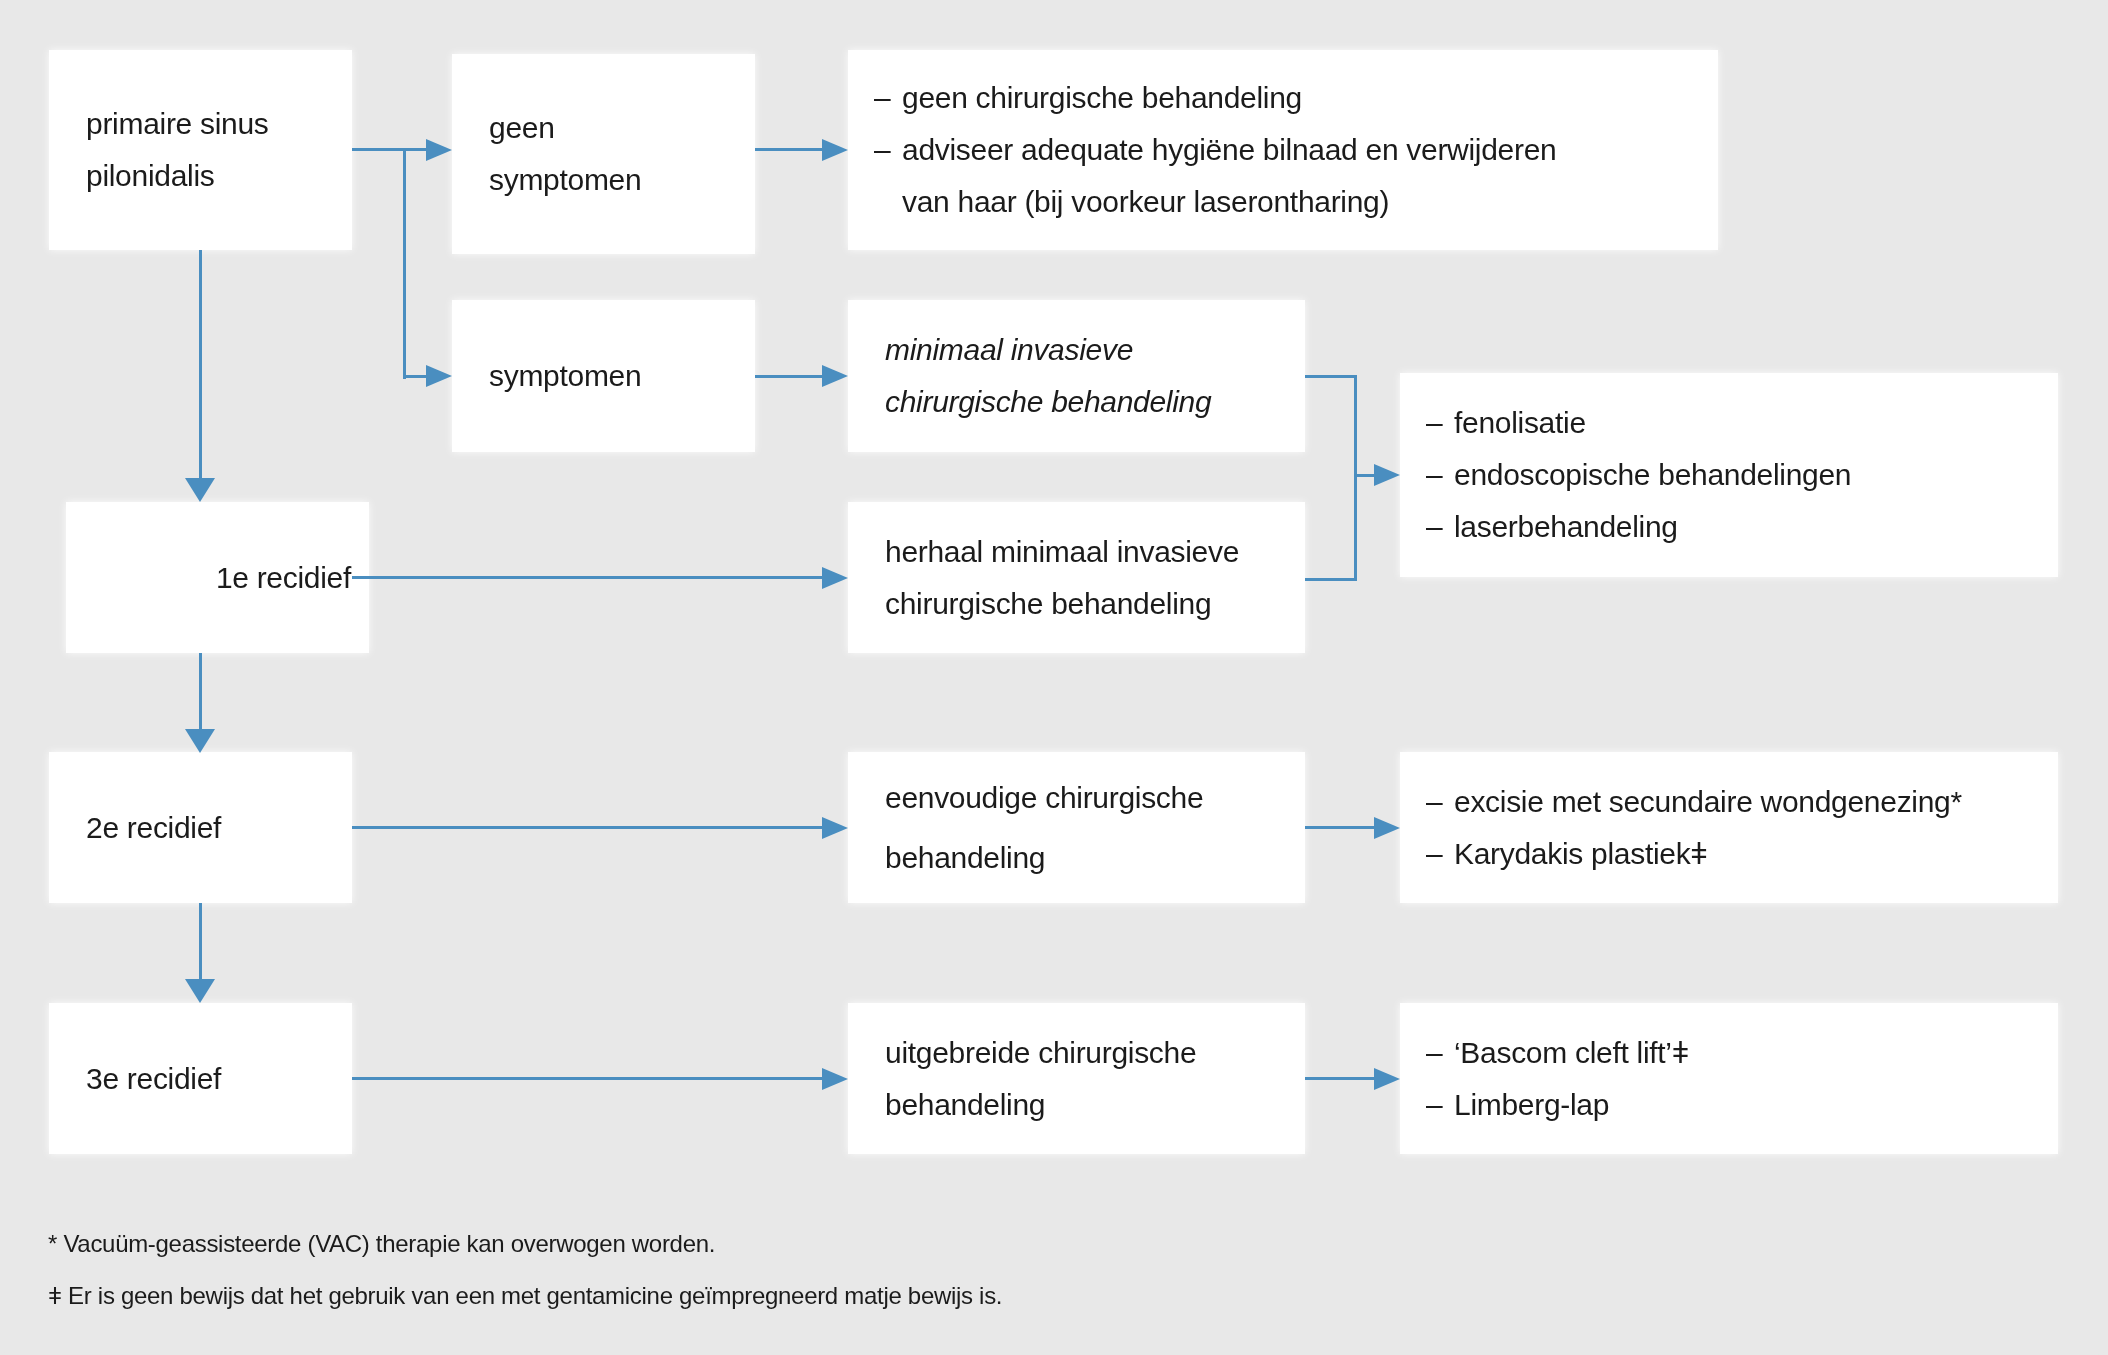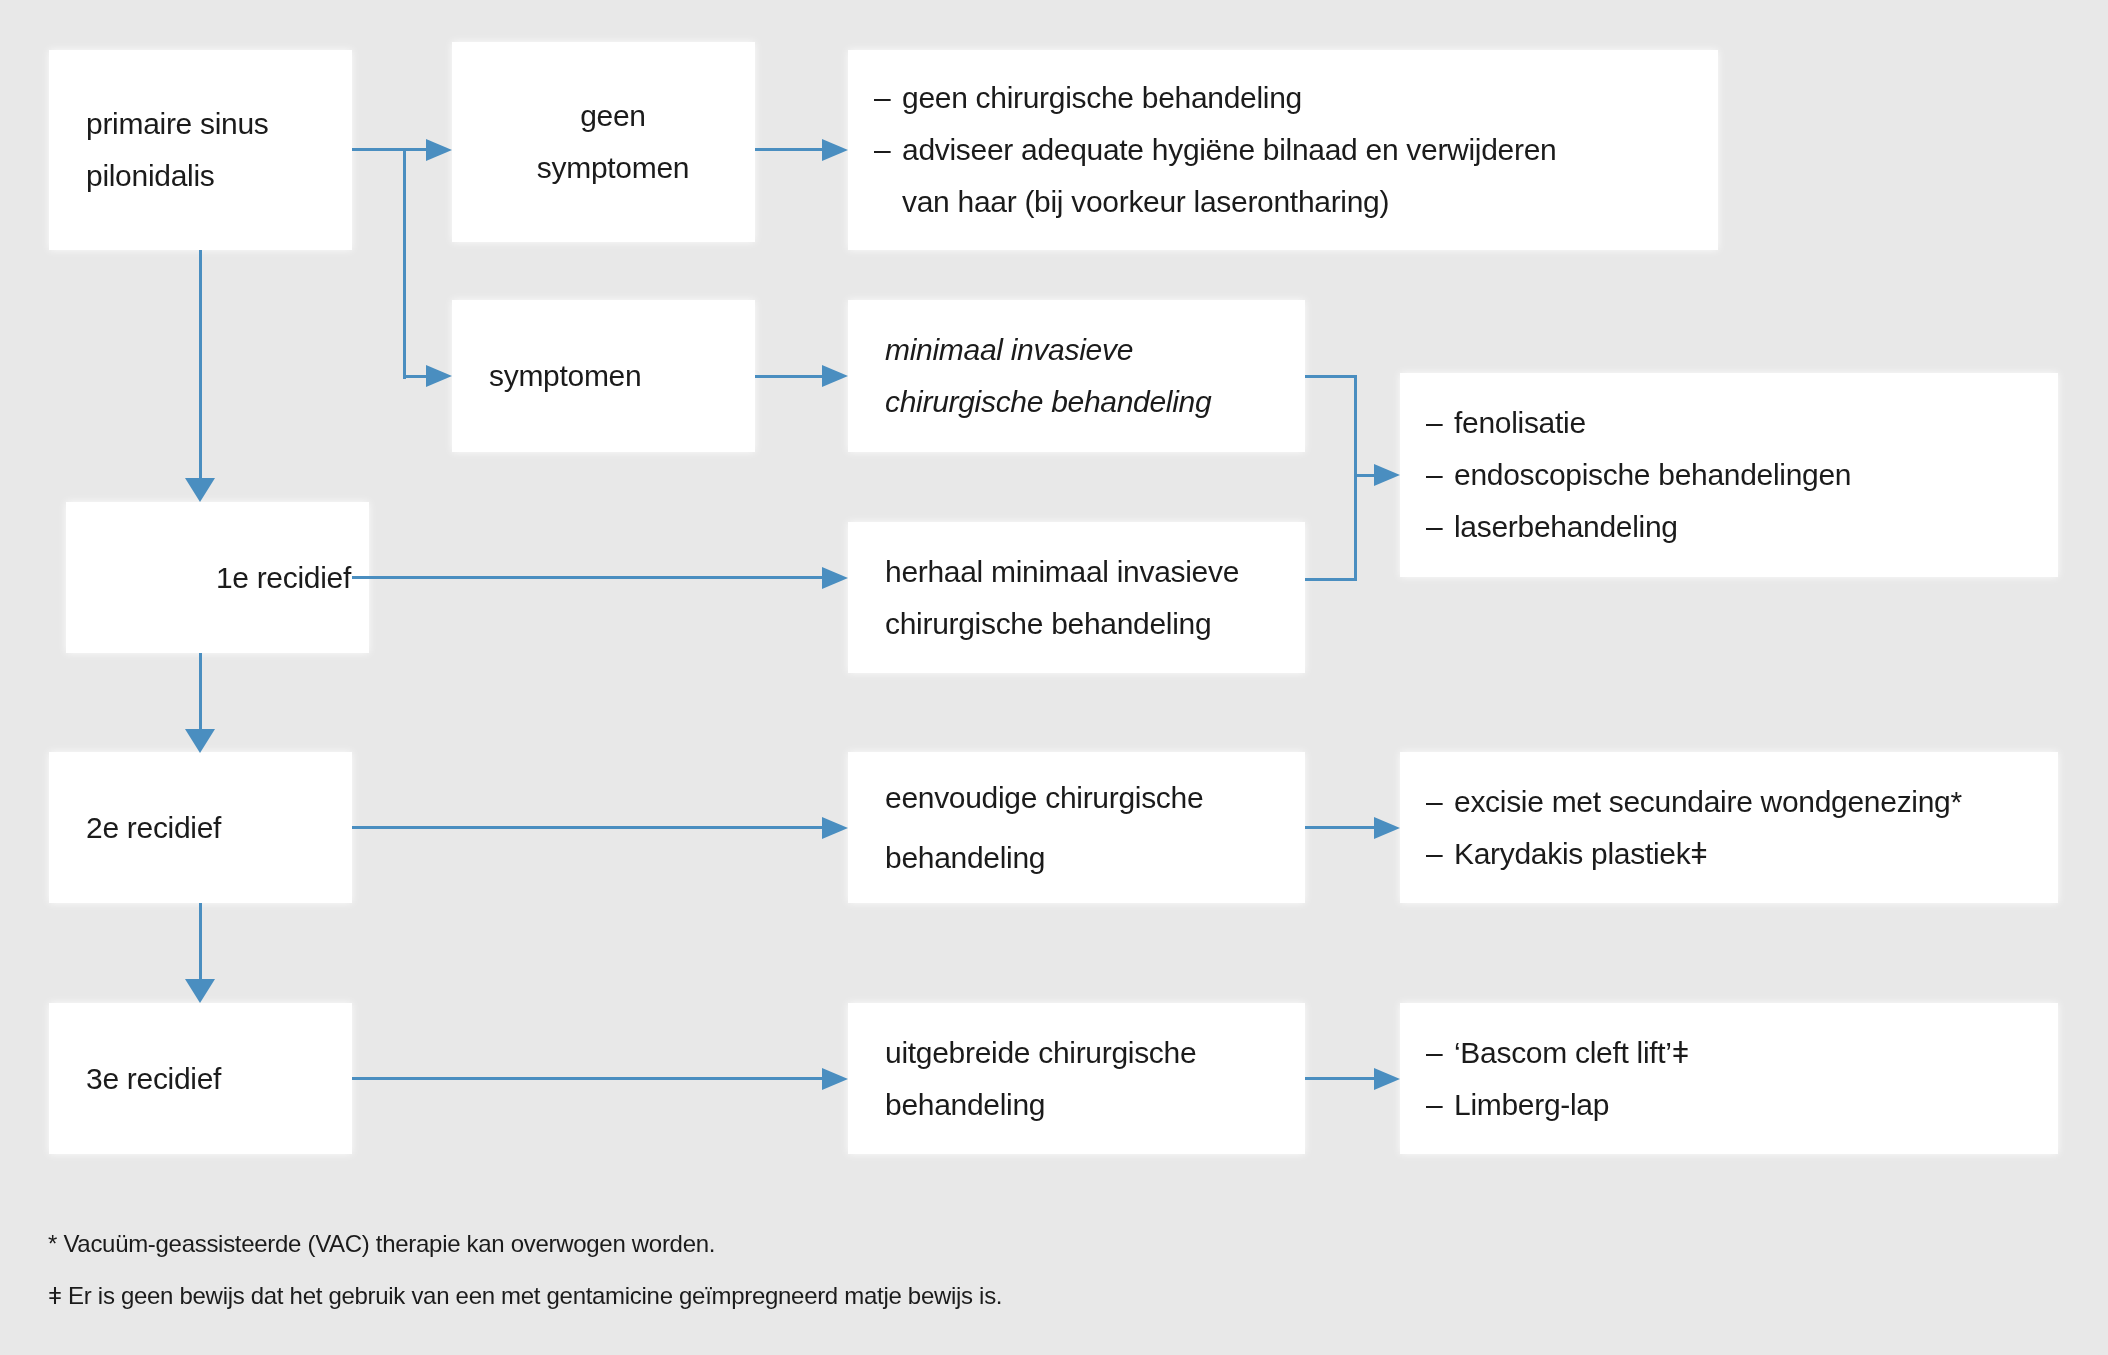--- a/index.html
+++ b/index.html
@@ -42,21 +42,21 @@
 </head>
 <body>
 
 <div id="canvas">
 
   <div class="box" style="left:49px;top:50px;width:303px;height:200px;">
     <span class="bline">primaire sinus</span>
     <span class="bline">pilonidalis</span>
   </div>
 
-  <div class="box" style="left:452px;top:42px;width:303px;height:200px;text-align:center;">
+  <div class="box" style="left:452px;top:54px;width:303px;height:200px;">
     <span class="bline">geen</span>
     <span class="bline">symptomen</span>
   </div>
 
   <div class="box list" style="left:848px;top:50px;width:870px;height:200px;">
     <div class="li">
       <span class="dash">–</span>
       <span>geen chirurgische behandeling</span>
     </div>
     <div class="li">
@@ -89,21 +89,21 @@
     <div class="li">
       <span class="dash">–</span>
       <span>laserbehandeling</span>
     </div>
   </div>
 
   <div class="box" style="left:66px;top:502px;width:303px;height:151px;align-items:flex-end;">
     <span class="bline">1e recidief</span>
   </div>
 
-  <div class="box" style="left:848px;top:502px;width:457px;height:151px;margin-top:20px;">
+  <div class="box" style="left:848px;top:502px;width:457px;height:151px;">
     <span class="bline">herhaal minimaal invasieve</span>
     <span class="bline">chirurgische behandeling</span>
   </div>
 
   <div class="box" style="left:49px;top:752px;width:303px;height:151px;">
     <span class="bline">2e recidief</span>
   </div>
 
   <div class="box" style="left:848px;top:752px;width:457px;height:151px;gap:8px;">
     <span class="bline">eenvoudige chirurgische</span>

